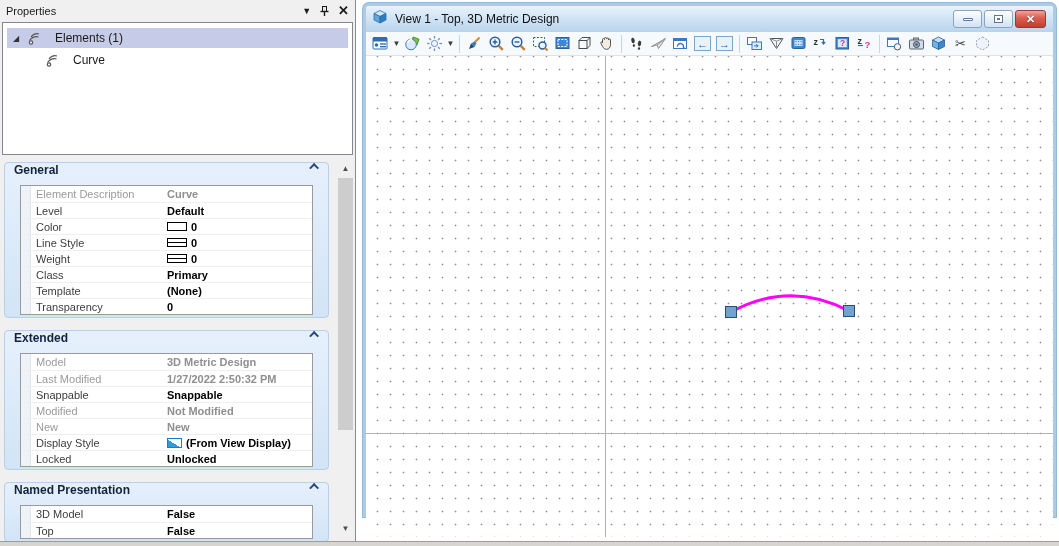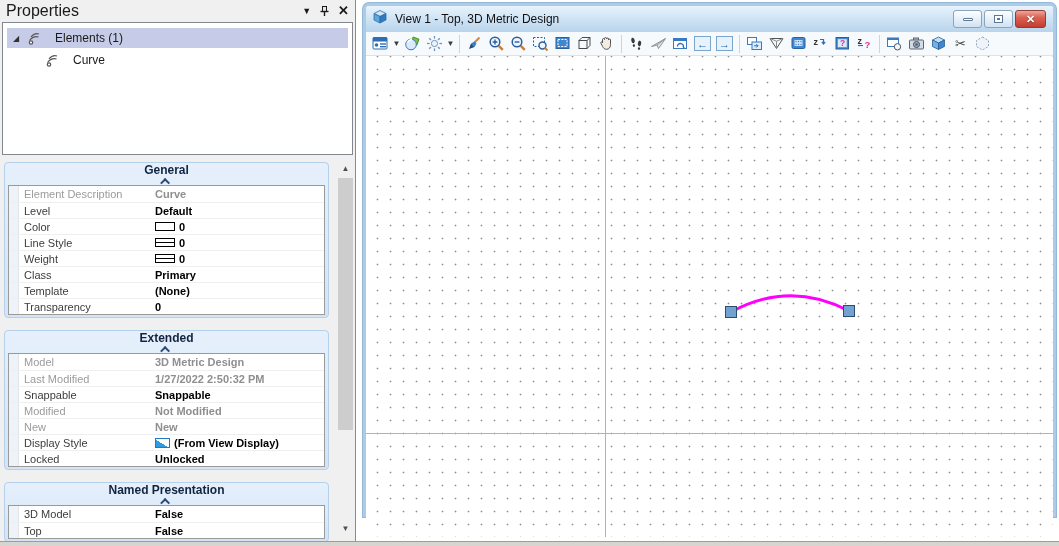--- a/index.html
+++ b/index.html
@@ -3,45 +3,45 @@
 <meta charset="utf-8">
 <style>
   * { margin:0; padding:0; box-sizing:border-box; }
   html,body { width:1059px; height:546px; overflow:hidden; }
   body { position:relative; background:#fff; font-family:"Liberation Sans",sans-serif; }
 
   
   .left-panel { position:absolute; left:0; top:0; width:356px; height:541px;
                 background:#f0f0f0; border-right:1px solid #8a8a8a; }
   .p-titlebar { height:21px; display:flex; align-items:center; padding:0 6px; }
-  .p-title { font-size:16px; color:#1a1a1a; flex:1; }
+  .p-title { font-size:11px; color:#1a1a1a; flex:1; }
   .ptb-ic { margin-left:8px; color:#1a1a1a; display:flex; align-items:center; cursor:default; }
   .ptb-dd { font-size:9px; }
   .ptb-x { font-size:13px; font-weight:bold; line-height:10px; }
 
   .tree-box { position:absolute; left:2px; top:22px; width:351px; height:133px;
               background:#fff; border:1px solid #828790; }
   .tree-row { height:20px; display:flex; align-items:center; font-size:12px; color:#1a1a1a; }
   .tree-row.sel { margin:5px 4px 0 4px; background:#c6cbe7; }
   .tree-row.child { margin-left:40px; margin-top:2px; }
   .tw-exp { width:18px; text-align:center; font-size:8px; color:#333; }
   .tree-ic { width:18px; display:flex; justify-content:center; }
   .tree-lbl { margin-left:12px; }
 
   .props-area { position:absolute; left:0; top:159px; bottom:0; width:356px; overflow:hidden; }
   .section { margin:0 27px 0 4px; border:1px solid #b5d0ea; border-radius:4px;
              background:linear-gradient(#e6f0fc,#d2e4f6); }
   .sec-general { margin-top:3px; }
   .sec-extended { margin-top:12px; }
   .sec-named { margin-top:12px; }
-  .sec-head { height:22px; display:flex; align-items:center; padding:0 9px;flex-direction:column; }
+  .sec-head { height:22px; display:flex; padding:0 9px; }
   .sec-title { font-weight:bold; font-size:12px; color:#13233f; flex:1; }
   .chev { width:7px; height:7px; border-left:2px solid #2b4a77; border-top:2px solid #2b4a77;
           transform:rotate(45deg) translateY(2px); }
-  .sec-grid { margin:0 3px 2px; background:#fff; border:1px solid #9a9a9a; }
+  .sec-grid { margin:0 15px 2px; background:#fff; border:1px solid #9a9a9a; }
   .prow { display:flex; align-items:center; height:16px; font-size:11px; border-top:1px solid #efefef; }
   .prow:first-child { border-top:none; }
   .gut { width:10px; align-self:stretch; background:#eef3fa; border-right:1px solid #e4e4e4; }
   .plabel { width:132px; padding-left:5px; color:#3c3c3c; white-space:nowrap; overflow:hidden; }
   .pval { flex:1; display:flex; align-items:center; gap:4px; font-weight:bold; color:#000;
           padding-left:4px; white-space:nowrap; }
   .lgrey { color:#9b9b9b; }
   .vgrey { color:#8f8f8f !important; }
   .sw { display:inline-block; }
   .sw-color { width:20px; height:9px; background:#fff; border:1px solid #000; }

